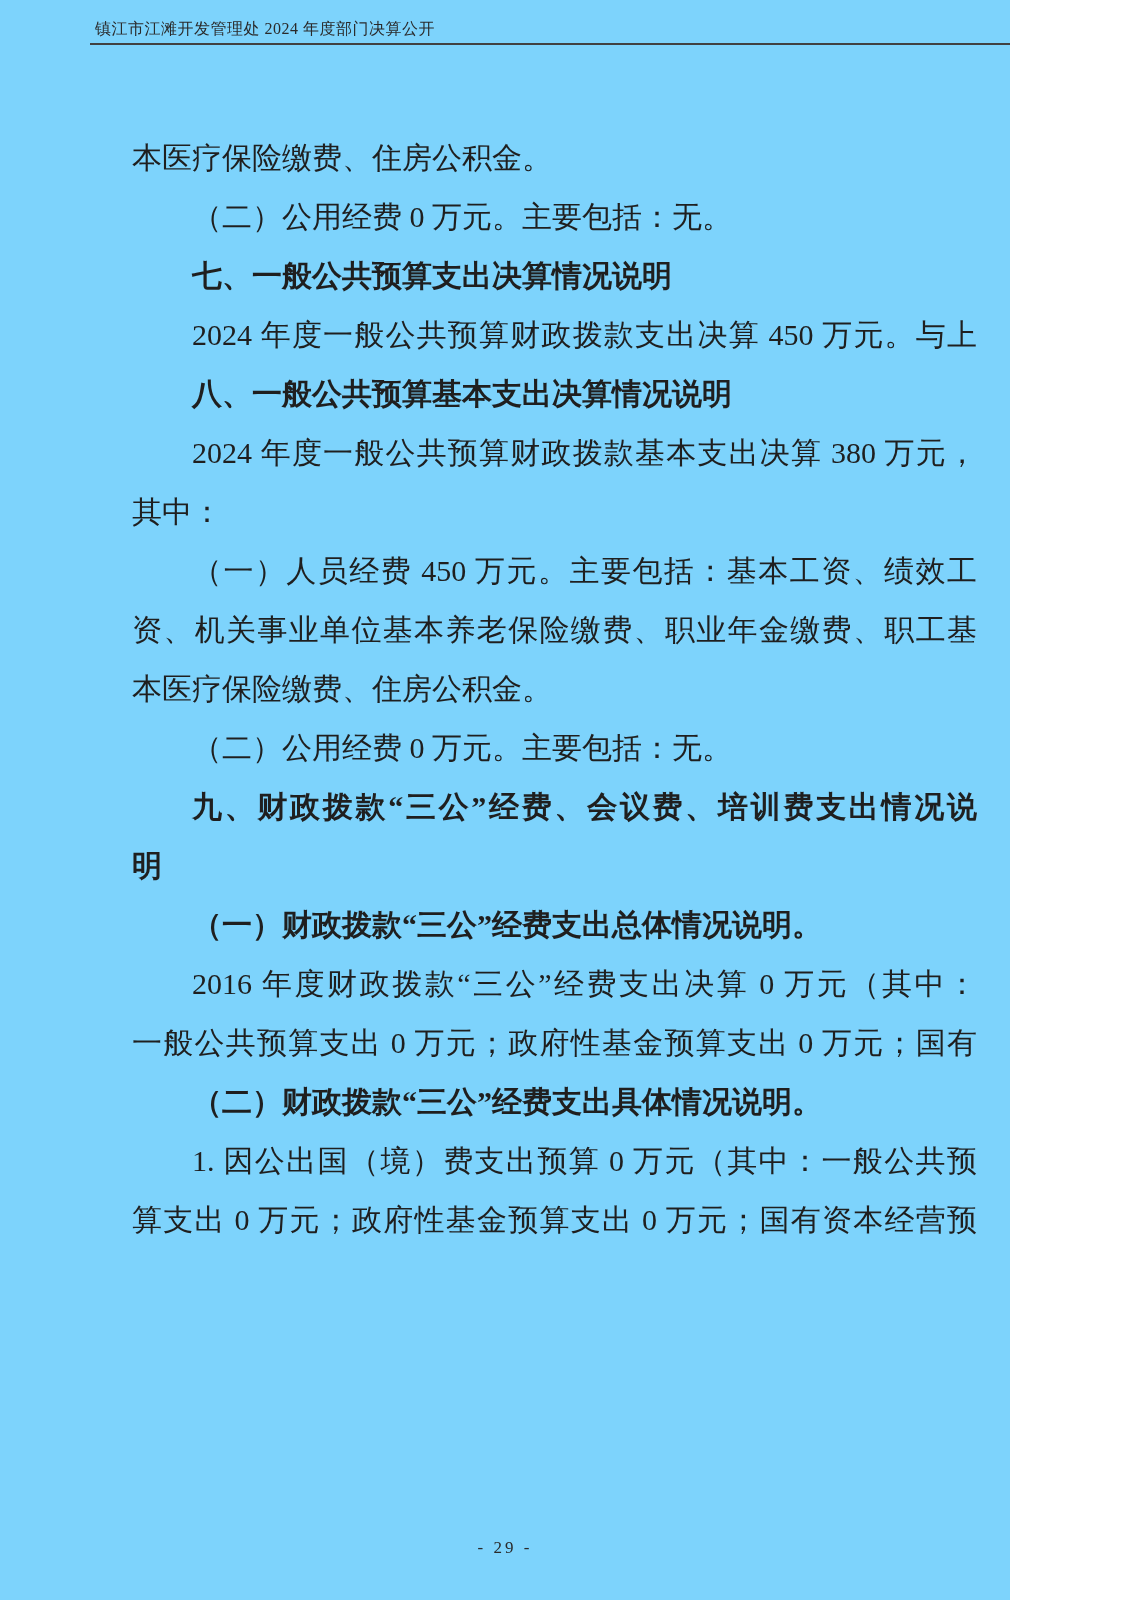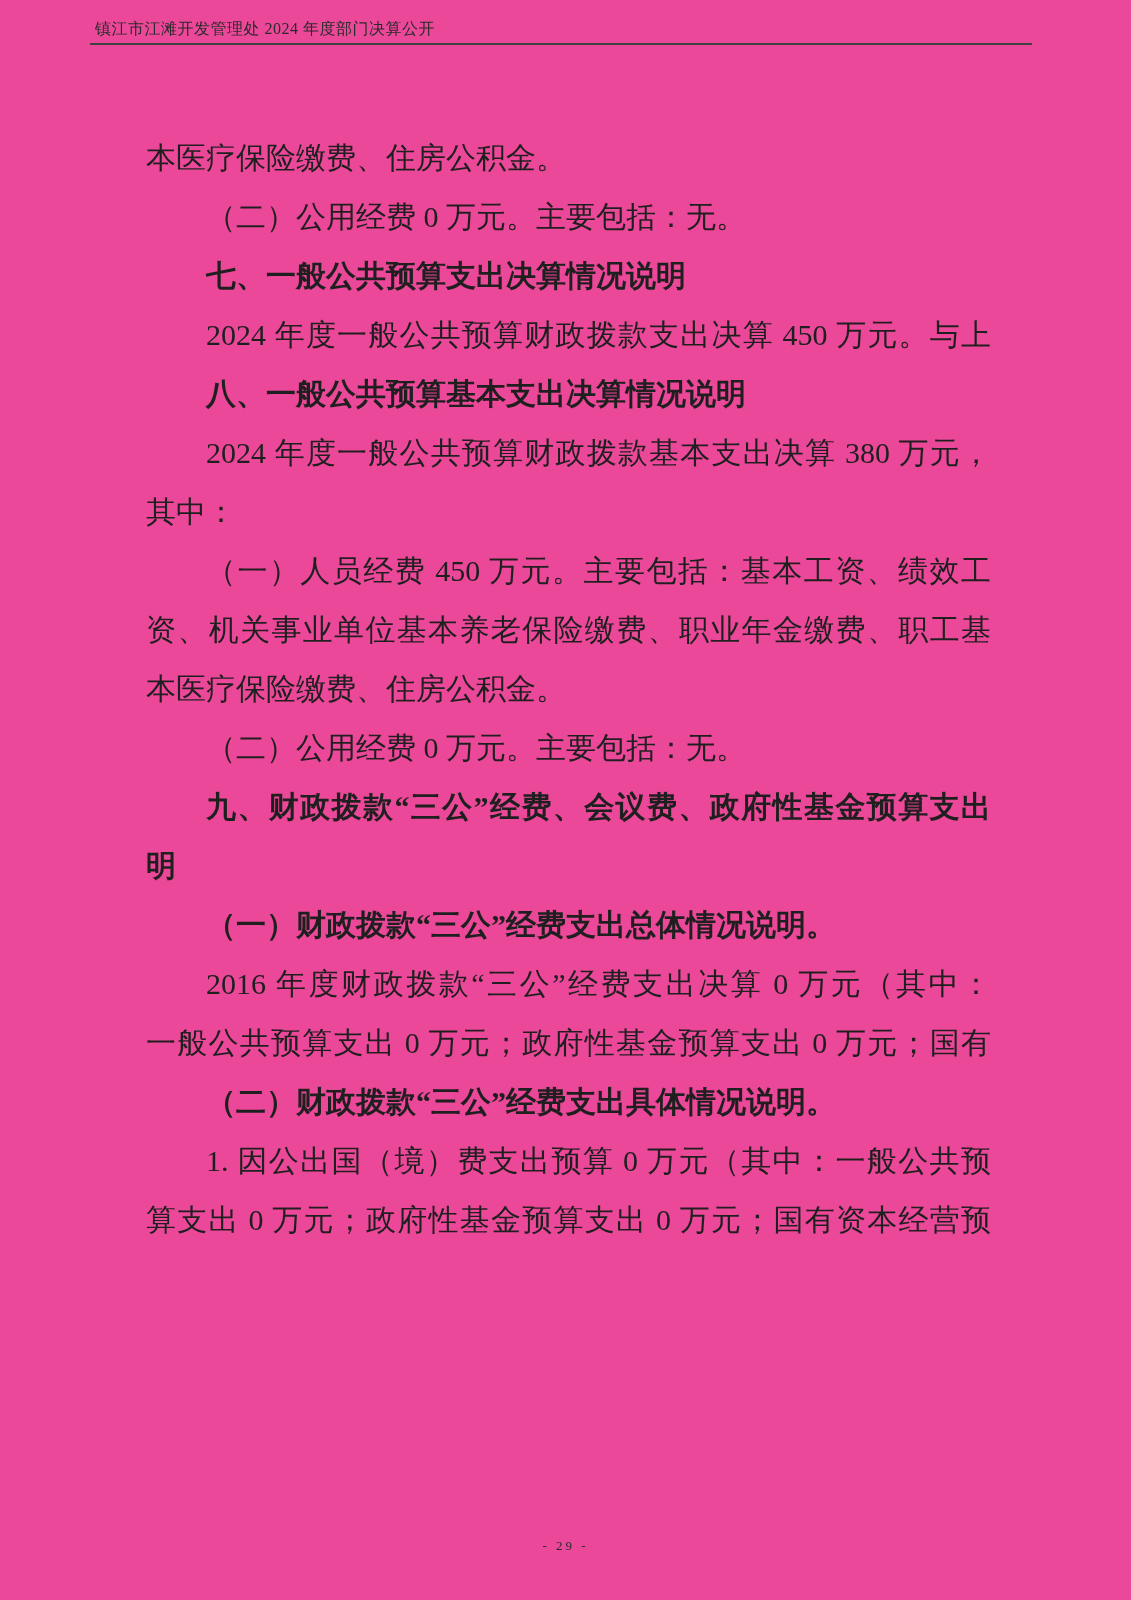--- a/index.html
+++ b/index.html
@@ -2,23 +2,23 @@
 <html><head>
 <meta charset="utf-8">
 <style>
   html, body {
     margin: 0;
     padding: 0;
     background: #ffffff;
   }
   .page {
     position: relative;
-    width: 1131px;
+    width: 1010px;
     height: 1600px;
-    background: #ec4899;
+    background: #7dd3fc;
     overflow: hidden;
     font-family: "Liberation Serif", "DejaVu Serif", serif;
     color: #1f1f1f;
   }
   .header-title {
     position: absolute;
     left: 95px;
     top: 19px;
     font-size: 16px;
     letter-spacing: 0.5px;
@@ -28,21 +28,21 @@
   .header-rule {
     position: absolute;
     left: 90px;
     top: 43px;
     width: 942px;
     height: 2px;
     background: #414141;
   }
   .doc-body {
     position: absolute;
-    left: 146px;
+    left: 132px;
     top: 128px;
     width: 845px;
     font-size: 30px;
     line-height: 59px;
   }
   .line {
     text-align: left;
   }
   .line.fill {
     text-align: justify;
@@ -53,21 +53,21 @@
   }
   .line.bold {
     font-weight: 700;
   }
   .footer {
     position: absolute;
     left: 0;
     top: 1538px;
     width: 100%;
     text-align: center;
-    font-size: 13px;
+    font-size: 17px;
     letter-spacing: 3px;
     color: #2a2a2a;
   }
 </style>
 </head>
 <body>
 
 <div class="page">
 
   <div class="header-title">镇江市江滩开发管理处 2024 年度部门决算公开</div>
@@ -79,21 +79,21 @@
       <div class="line indent">（二）公用经费 0 万元。主要包括：无。</div>
       <div class="line bold indent">七、一般公共预算支出决算情况说明</div>
       <div class="line indent fill">2024 年度一般公共预算财政拨款支出决算 450 万元。与上</div>
       <div class="line bold indent">八、一般公共预算基本支出决算情况说明</div>
       <div class="line indent fill">2024 年度一般公共预算财政拨款基本支出决算 380 万元，</div>
       <div class="line">其中：</div>
       <div class="line indent fill">（一）人员经费 450 万元。主要包括：基本工资、绩效工</div>
       <div class="line fill">资、机关事业单位基本养老保险缴费、职业年金缴费、职工基</div>
       <div class="line">本医疗保险缴费、住房公积金。</div>
       <div class="line indent">（二）公用经费 0 万元。主要包括：无。</div>
-      <div class="line bold indent fill">九、财政拨款“三公”经费、会议费、政府性基金预算支出</div>
+      <div class="line bold indent fill">九、财政拨款“三公”经费、会议费、培训费支出情况说</div>
       <div class="line bold">明</div>
       <div class="line bold indent">（一）财政拨款“三公”经费支出总体情况说明。</div>
       <div class="line indent fill">2016 年度财政拨款“三公”经费支出决算 0 万元（其中：</div>
       <div class="line fill">一般公共预算支出 0 万元；政府性基金预算支出 0 万元；国有</div>
       <div class="line bold indent">（二）财政拨款“三公”经费支出具体情况说明。</div>
       <div class="line indent fill">1. 因公出国（境）费支出预算 0 万元（其中：一般公共预</div>
       <div class="line fill">算支出 0 万元；政府性基金预算支出 0 万元；国有资本经营预</div>
     </div>
 
   <div class="footer">- 29 -</div>

